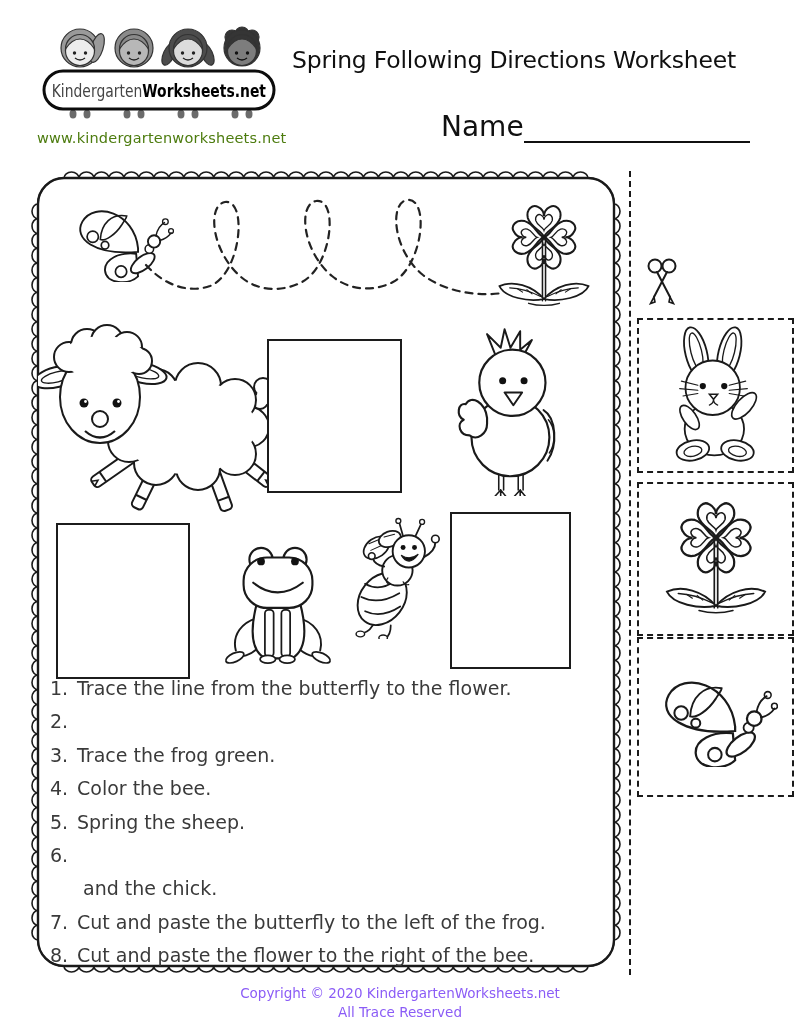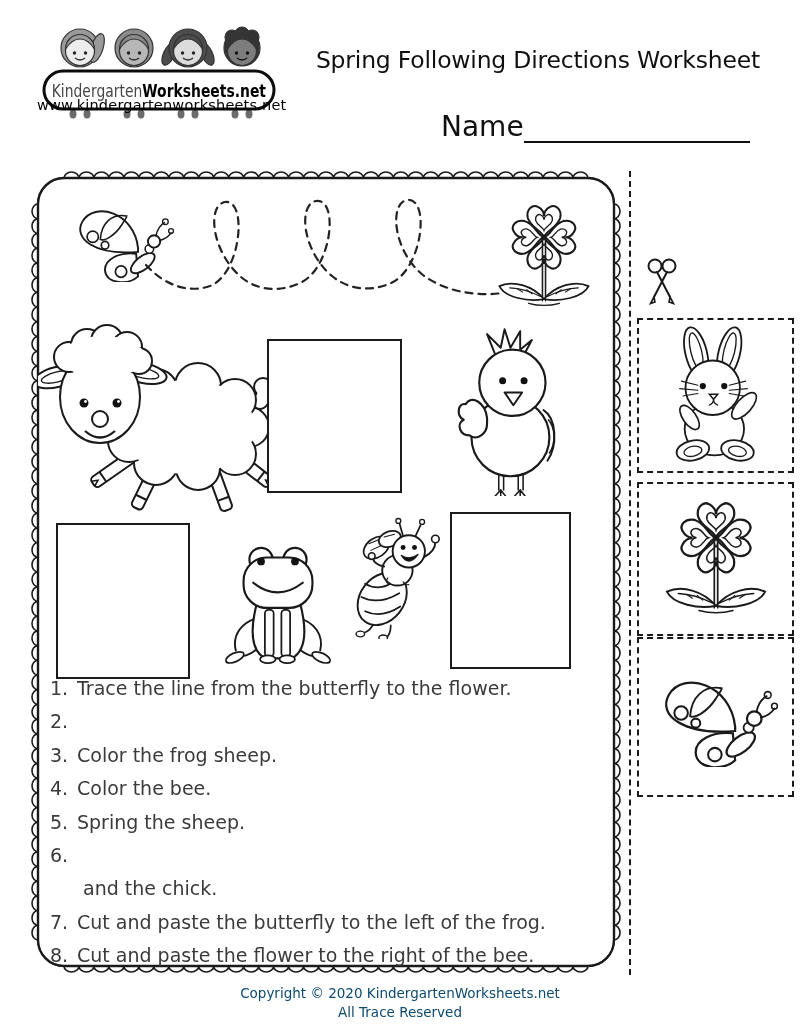--- a/index.html
+++ b/index.html
@@ -2,22 +2,22 @@
 <html><head>
 <meta charset="utf-8">
 <style>
   html,body{margin:0;padding:0;background:#fff;}
   .page{position:relative;width:800px;height:1035px;background:#fff;overflow:hidden;
         font-family:"DejaVu Sans",sans-serif;color:#1a1a1a;}
   svg{display:block;}
   .abs{position:absolute;}
   
   .logo-svg{position:absolute;left:42px;top:14px;}
-  .site-url{position:absolute;left:37px;top:97px;font-size:14.5px;color:#000000;letter-spacing:.2px;}
-  .title{position:absolute;left:268px;top:30px;width:492px;text-align:right;
+  .site-url{position:absolute;left:37px;top:130px;font-size:14.5px;color:#4d7c0f;letter-spacing:.2px;}
+  .title{position:absolute;left:268px;top:30px;width:492px;text-align:center;
          font-size:23.5px;font-weight:500;color:#101010;letter-spacing:-.2px;}
   .name-row{position:absolute;left:441px;top:110px;display:flex;align-items:center;
             font-size:28px;color:#101010;}
   .name-line{display:inline-block;width:226px;border-bottom:2.2px solid #101010;height:30px;}
   
   .frame-svg{position:absolute;left:28px;top:168px;}
   .paste-box{position:absolute;border:2.2px solid #1c1c1c;background:#fff;}
   .box-1{left:267px;top:339px;width:131px;height:150px;}
   .box-2{left:56px;top:523px;width:130px;height:152px;}
   .box-3{left:450px;top:512px;width:117px;height:153px;}
@@ -29,21 +29,21 @@
   
   .cut-line{position:absolute;left:629px;top:171px;height:804px;width:0;border-left:2px dashed #1a1a1a;}
   .scissors{position:absolute;left:644px;top:257px;}
   .cut-box{position:absolute;left:637px;width:153px;border:2px dashed #1a1a1a;background:#fff;
            display:flex;align-items:center;justify-content:center;}
   .cut-bunny{top:318px;height:151px;}
   .cut-flower{top:482px;height:150px;}
   .cut-butterfly{top:637px;height:156px;}
   
   .footer{position:absolute;left:0;top:984px;width:800px;text-align:center;
-          font-size:13.5px;color:#0c4a6e;line-height:19px;}
+          font-size:13.5px;color:#8b5cf6;line-height:19px;}
 </style>
 </head>
 <body>
 
 <div class="page">
 
   <svg width="0" height="0" style="position:absolute" aria-hidden="true">
     <defs>
       <g id="def-butterfly" fill="none" stroke="#1a1a1a" stroke-width="2" stroke-linecap="round">
         <path d="M72,52 C68,14 26,2 13,24 C3,42 26,60 72,56 Z" fill="#fff"></path>
@@ -329,21 +329,21 @@
   <div class="instructions">
     <div class="ins-row">
         <span class="ins-num">1.</span>
         <span>Trace the line from the butterfly to the flower.</span>
       </div>
     <div class="ins-row">
         <span class="ins-num">2.</span>
       </div>
     <div class="ins-row">
         <span class="ins-num">3.</span>
-        <span>Color the frog sheep.</span>
+        <span>Trace the frog green.</span>
       </div>
     <div class="ins-row">
         <span class="ins-num">4.</span>
         <span>Color the bee.</span>
       </div>
     <div class="ins-row">
         <span class="ins-num">5.</span>
         <span>Spring the sheep.</span>
       </div>
     <div class="ins-row">

